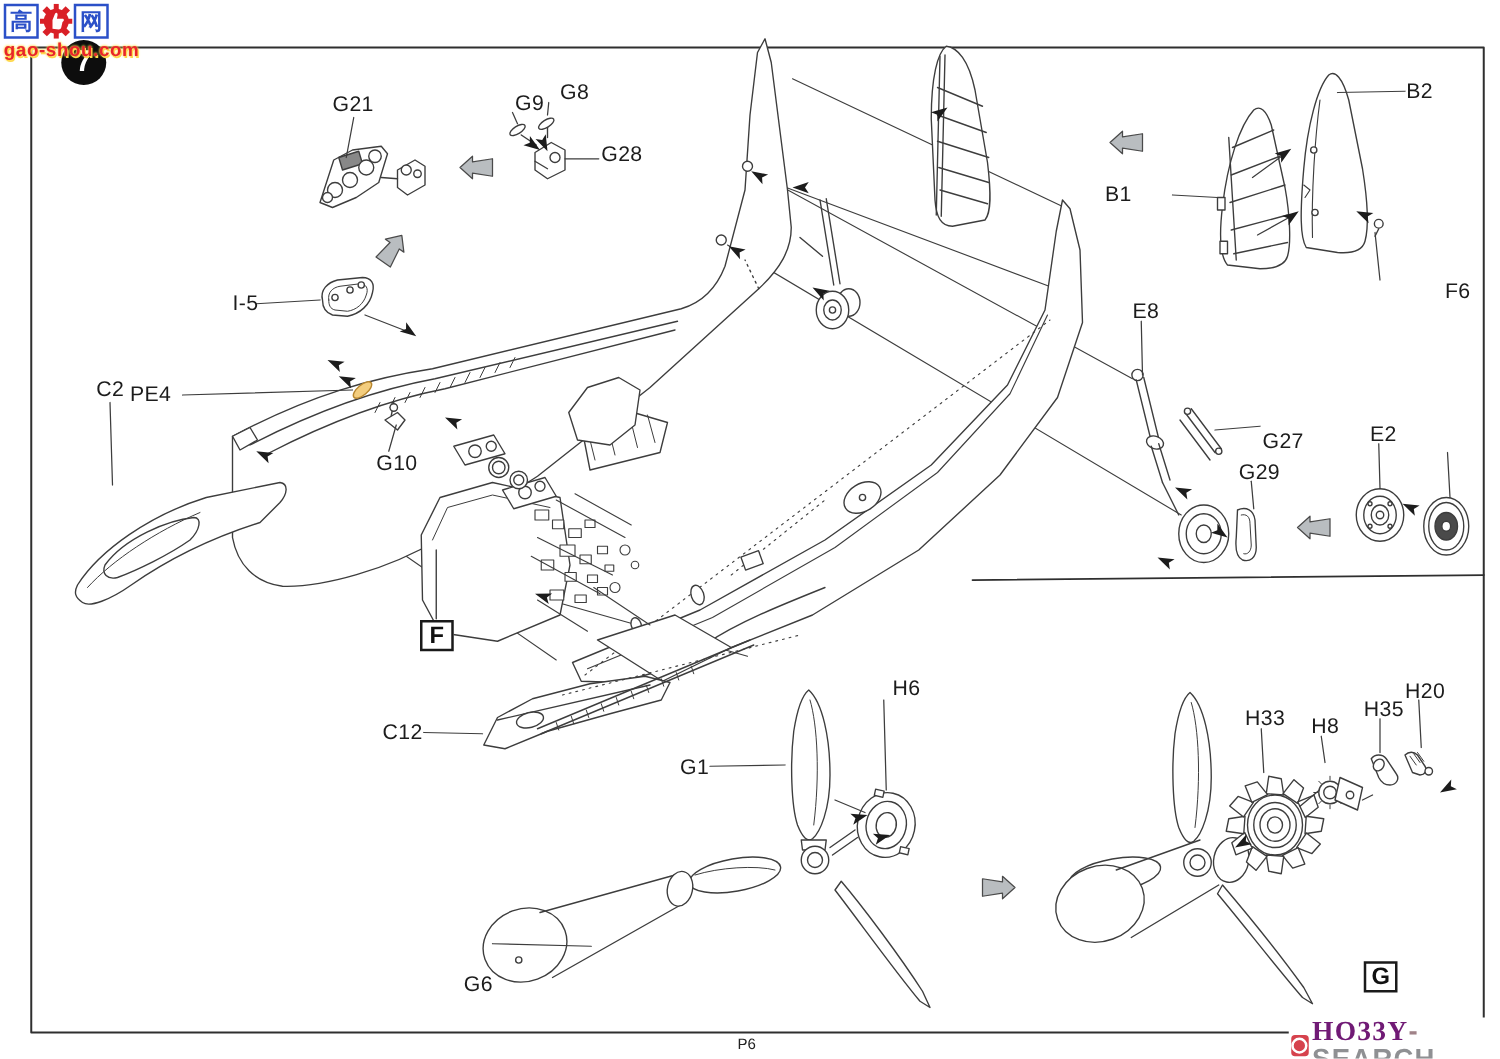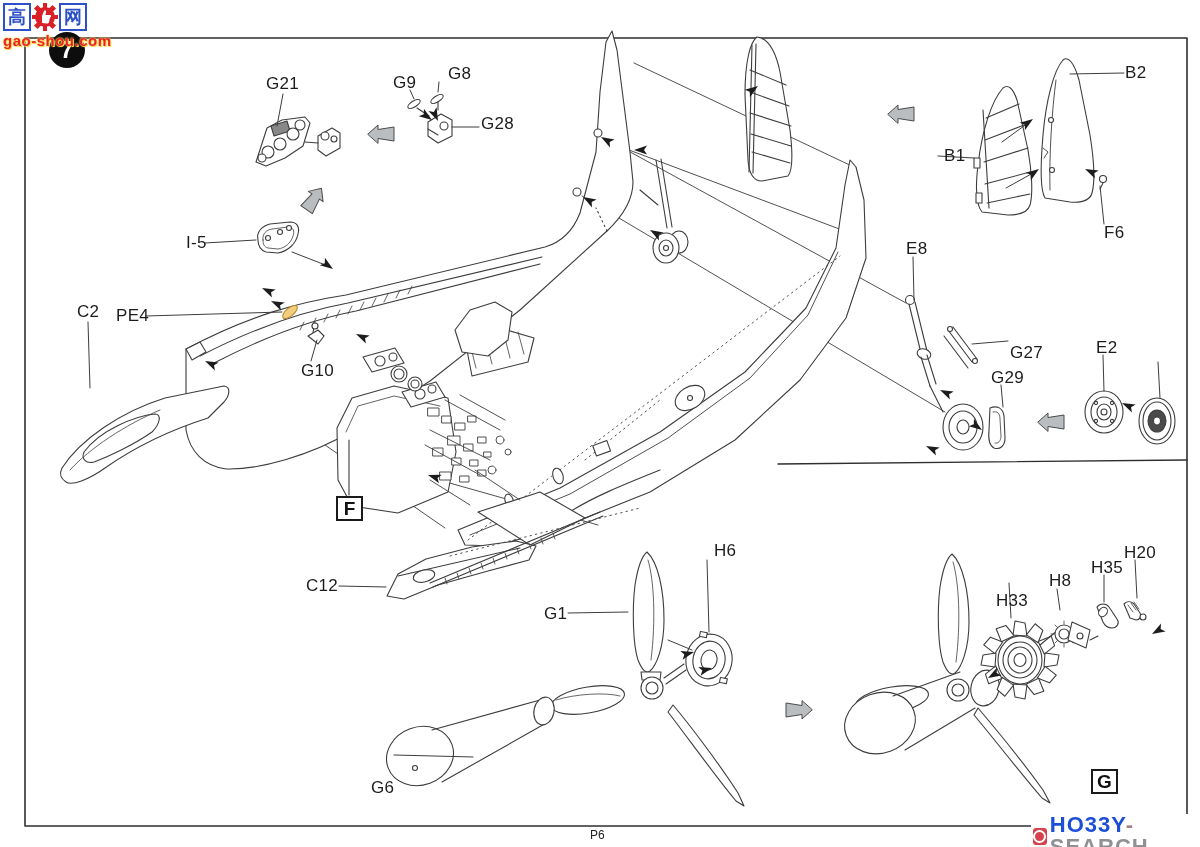--- a/index.html
+++ b/index.html
@@ -19,21 +19,21 @@
   .gs-row{display:flex;align-items:center;gap:1px;}
   .gs-box{width:24px;height:24px;border:2.5px solid #2b50c8;background:#fff;color:#2b50c8;
           font-weight:bold;font-size:18px;display:flex;align-items:center;justify-content:center;}
   .gs-site{font-size:15px;font-weight:bold;color:#e8242b;margin-top:1px;letter-spacing:.5px;
            text-shadow:0 0 2px #ffd84d,0 0 2px #ffd84d,1px 1px 0 #ffd84d;}
   
   .hs-mark{position:absolute;left:1031px;top:814px;display:flex;align-items:center;gap:3px;background:#fff;padding:0 2px;}
   .hs-icon{width:17px;height:17px;border-radius:3px;background:#d6424d;display:flex;align-items:center;justify-content:center;}
   .hs-icon span{display:block;width:9px;height:9px;border:2px solid #fff;border-radius:50%;}
   .hs-text{font-size:22px;font-weight:bold;letter-spacing:1px;line-height:1;}
-  .hs-red{color:#1d4ed8;}
+  .hs-red{color:#701a75;font-family:Liberation Serif, serif;}
   .hs-sep{color:#a08288;}
   .hs-gray{color:#8f9093;}
   .page-num{position:absolute;left:590px;top:828px;font-size:12px;color:#222;}
 </style>
 </head>
 <body>
 
 <div id="sheet">
 
 <svg id="artwork" width="1200" height="847" viewBox="0 0 1200 847" fill="none" stroke="#3d3d3d" stroke-width="1.1" stroke-linejoin="round" stroke-linecap="round">
@@ -436,40 +436,40 @@
   <g fill="#b9bdc0" stroke="#4a4a4a" stroke-width="1">
     <path transform="translate(381,134)" d="M-13,0 L-3,-9 L-3,-4.5 L13,-7 L13,7 L-3,4.5 L-3,9 Z"></path>
     <path transform="translate(314,199) rotate(125)" d="M-13,0 L-3,-9 L-3,-4.5 L13,-7 L13,7 L-3,4.5 L-3,9 Z"></path>
     <path transform="translate(901,114)" d="M-13,0 L-3,-9 L-3,-4.5 L13,-7 L13,7 L-3,4.5 L-3,9 Z"></path>
     <path transform="translate(1051,422)" d="M-13,0 L-3,-9 L-3,-4.5 L13,-7 L13,7 L-3,4.5 L-3,9 Z"></path>
     <path transform="translate(799,710) rotate(180)" d="M-13,0 L-3,-9 L-3,-4.5 L13,-7 L13,7 L-3,4.5 L-3,9 Z"></path>
   </g>
 </svg>
 
 <div class="label" style="left:266px;top:75px">G21</div>
-<div class="label" style="left:393px;top:74px">G9</div>
+<div class="label" style="left:412px;top:74px">G9</div>
 <div class="label" style="left:448px;top:65px">G8</div>
 <div class="label" style="left:481px;top:115px">G28</div>
 <div class="label" style="left:186px;top:234px">I-5</div>
 <div class="label" style="left:77px;top:303px">C2</div>
-<div class="label" style="left:116px;top:307px">PE4</div>
+<div class="label" style="left:104px;top:307px">PE4</div>
 <div class="label" style="left:301px;top:362px">G10</div>
 <div class="label" style="left:306px;top:577px">C12</div>
-<div class="label" style="left:944px;top:147px">B1</div>
+<div class="label" style="left:884px;top:147px">B1</div>
 <div class="label" style="left:1125px;top:64px">B2</div>
-<div class="label" style="left:1104px;top:224px">F6</div>
+<div class="label" style="left:1156px;top:224px">F6</div>
 <div class="label" style="left:906px;top:240px">E8</div>
 <div class="label" style="left:1010px;top:344px">G27</div>
 <div class="label" style="left:991px;top:369px">G29</div>
 <div class="label" style="left:1096px;top:339px">E2</div>
 <div class="label" style="left:1217px;top:345px">E3</div>
 <div class="label" style="left:544px;top:605px">G1</div>
 <div class="label" style="left:714px;top:542px">H6</div>
 <div class="label" style="left:371px;top:779px">G6</div>
-<div class="label" style="left:996px;top:592px">H33</div>
+<div class="label" style="left:996px;top:566px">H33</div>
 <div class="label" style="left:1049px;top:572px">H8</div>
 <div class="label" style="left:1091px;top:559px">H35</div>
 <div class="label" style="left:1124px;top:544px">H20</div>
 
 <div class="marker-box" style="left:336px;top:496px">F</div>
 <div class="marker-box" style="left:1091px;top:769px">G</div>
 
 <div class="step-badge">7</div>
 
 <div class="gs-logo">

